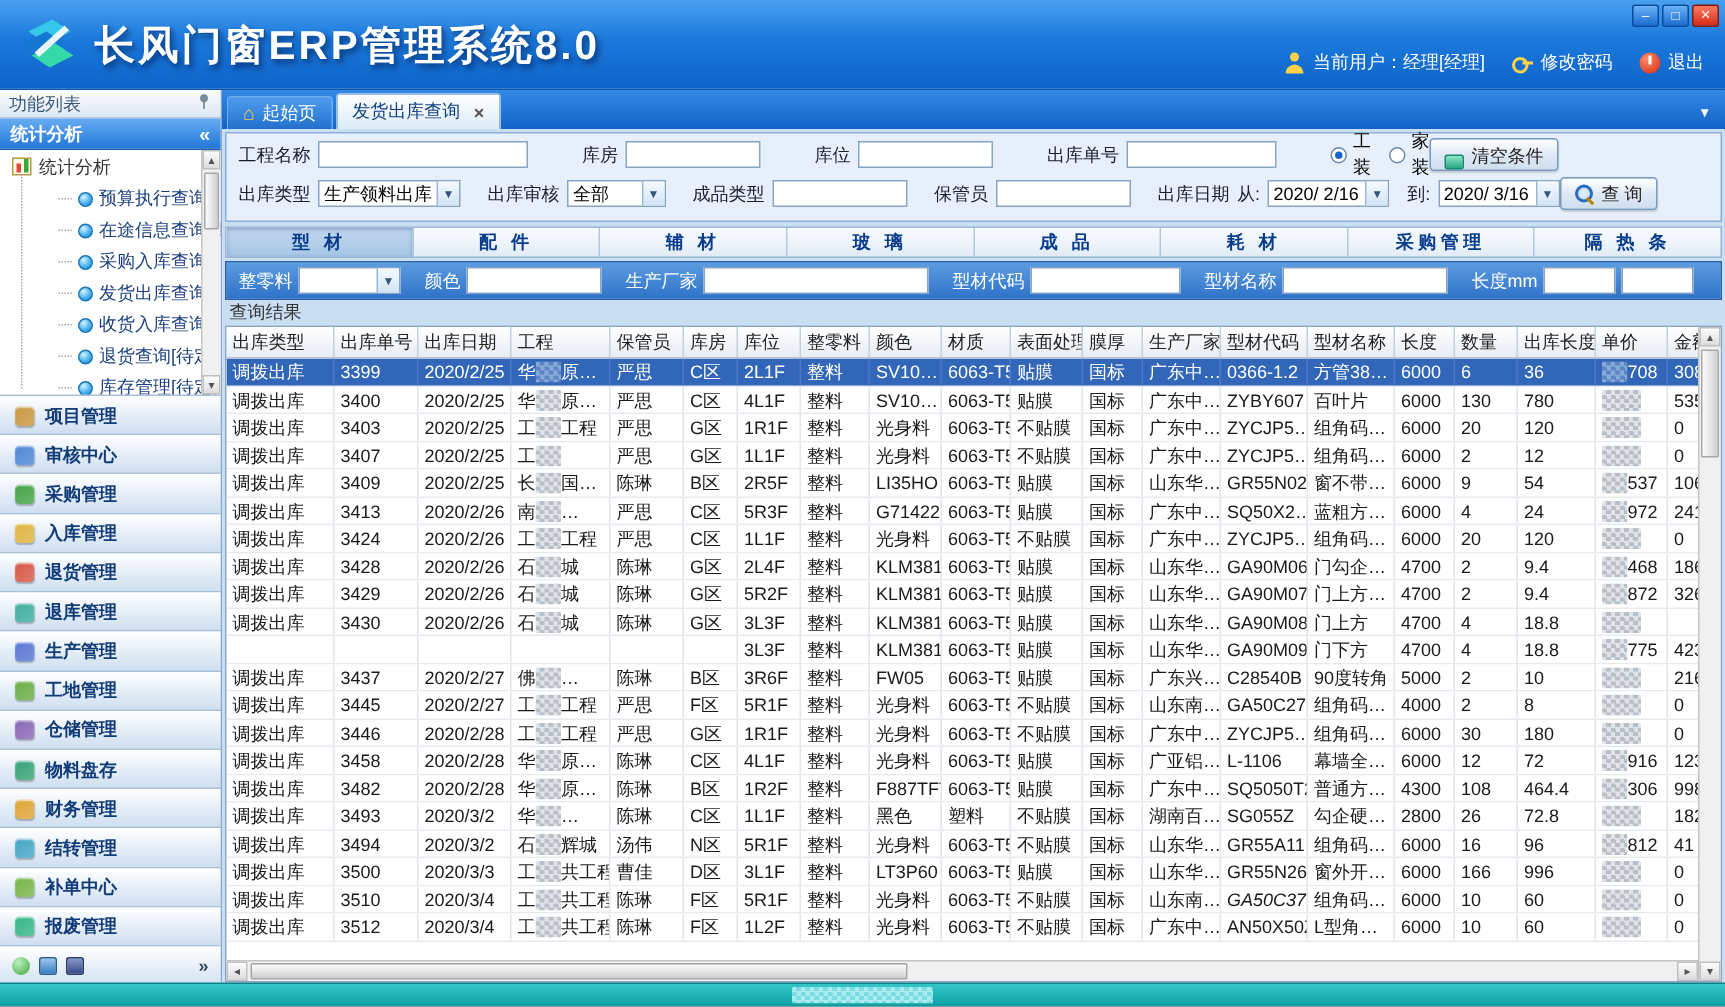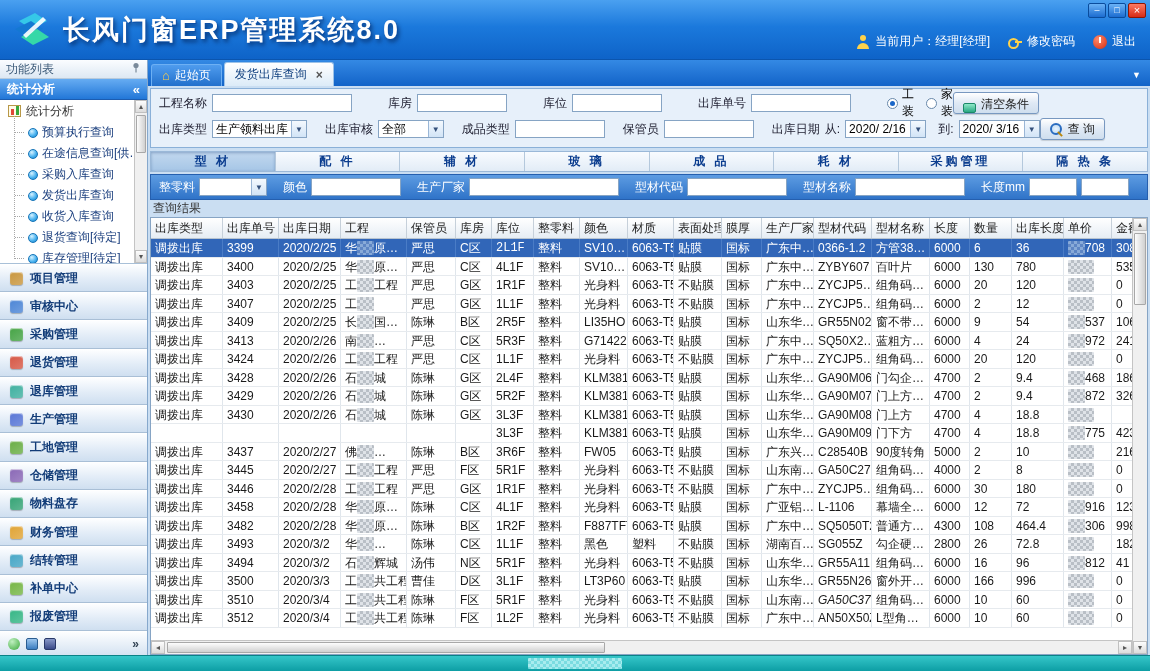--- a/index.html
+++ b/index.html
@@ -31,21 +31,21 @@
   
   .sidebar{width:148px;flex:none;display:flex;flex-direction:column;background:#e4edf7;border-right:1px solid #86a8cc;}
   .sb-title{height:19px;flex:none;display:flex;align-items:center;justify-content:space-between;padding:0 6px;color:#3c5a78;background:linear-gradient(#fbfdff,#dde8f3);border-bottom:1px solid #b8cadc;}
   .sb-group{height:21px;flex:none;display:flex;align-items:center;justify-content:space-between;padding:0 7px;color:#fff;font-weight:bold;background:linear-gradient(#66acf2,#2277d8);border-bottom:1px solid #1c5cb0;}
   .collapse{font-weight:bold;font-size:13px;}
   .tree{height:164px;flex:none;background:#fff;position:relative;overflow:hidden;border-bottom:1px solid #a8c0d8;}
   .tree-root{height:22px;display:flex;align-items:center;gap:5px;padding-left:8px;color:#333;white-space:nowrap;}
   .chart-ico{width:13px;height:12px;position:relative;flex:none;background:#fffbe8;border:1px solid #b89848;}
   .chart-ico::before{content:'';position:absolute;left:2px;bottom:1px;width:3px;height:6px;background:#e04838;}
   .chart-ico::after{content:'';position:absolute;left:7px;bottom:1px;width:3px;height:9px;background:#38a838;}
-  .tree-items{position:relative;}
+  .tree-items{position:relative;padding-left:24px;}
   .tree-items::before{content:'';position:absolute;left:14px;top:-6px;bottom:10px;border-left:1px dotted #a8a8a8;}
   .tree-item{height:21px;display:flex;align-items:center;gap:4px;padding-left:15px;color:#1b3f7e;white-space:nowrap;}
   .tree-item::before{content:'';display:inline-block;width:9px;height:1px;border-top:1px dotted #a8a8a8;flex:none;}
   .orb{width:10px;height:10px;flex:none;border-radius:50%;background:radial-gradient(circle at 35% 30%,#d6f2ff,#4db4f0 55%,#1580c8);border:1px solid #1474b8;}
   .vscroll{display:flex;flex-direction:column;background:#f0f0f0;border-left:1px solid #c4c4c4;}
   .tree-scroll{position:absolute;top:0;right:0;bottom:0;width:13px;}
   .sb-btn{height:13px;flex:none;display:flex;align-items:center;justify-content:center;font-size:8px;color:#555;background:linear-gradient(#fdfdfd,#dcdcdc);border:1px solid #c0c0c0;}
   .sb-track{flex:1;position:relative;}
   .sb-thumb{position:absolute;left:1px;right:1px;top:2px;height:38px;background:linear-gradient(90deg,#fdfdfd,#d0d0d0);border:1px solid #a8a8a8;border-radius:1px;}
   .accordion{flex:1;display:flex;flex-direction:column;min-height:0;}
@@ -227,20 +227,24 @@
           </div>
           <div class="acc-item">
             <span class="mod-ico" style="background: linear-gradient(145deg, rgb(77, 134, 214), rgba(255, 255, 255, 0.2)), rgb(77, 134, 214);"></span>
             <span>审核中心</span>
           </div>
           <div class="acc-item">
             <span class="mod-ico" style="background: linear-gradient(145deg, rgb(70, 164, 70), rgba(255, 255, 255, 0.2)), rgb(70, 164, 70);"></span>
             <span>采购管理</span>
           </div>
           <div class="acc-item">
+            <span class="mod-ico" style="background: linear-gradient(145deg, rgb(224, 180, 63), rgba(255, 255, 255, 0.2)), rgb(224, 180, 63);"></span>
+            <span>入库管理</span>
+          </div>
+          <div class="acc-item">
             <span class="mod-ico" style="background: linear-gradient(145deg, rgb(214, 88, 70), rgba(255, 255, 255, 0.2)), rgb(214, 88, 70);"></span>
             <span>退货管理</span>
           </div>
           <div class="acc-item">
             <span class="mod-ico" style="background: linear-gradient(145deg, rgb(63, 176, 160), rgba(255, 255, 255, 0.2)), rgb(63, 176, 160);"></span>
             <span>退库管理</span>
           </div>
           <div class="acc-item">
             <span class="mod-ico" style="background: linear-gradient(145deg, rgb(88, 118, 214), rgba(255, 255, 255, 0.2)), rgb(88, 118, 214);"></span>
             <span>生产管理</span>
@@ -412,21 +416,21 @@
                 <span class="gh" style="width: 50px;">金额</span>
               </div>
             <div class="grid-body" id="gbody">
                 <div class="grow sel">
                   <span class="gc" style="width: 72px;">调拨出库</span>
                   <span class="gc" style="width: 56px;">3399</span>
                   <span class="gc" style="width: 62px;">2020/2/25</span>
                   <span class="gc" style="width: 66px;">华<span class="mosaic">▒▒</span>原…</span>
                   <span class="gc" style="width: 49px;">严思</span>
                   <span class="gc" style="width: 36px;">C区</span>
-                  <span class="gc" style="width: 42px; font-family: Liberation Mono, monospace;">2L1F</span>
+                  <span class="gc" style="width: 42px;">2L1F</span>
                   <span class="gc" style="width: 46px;">整料</span>
                   <span class="gc" style="width: 48px;">SV10…</span>
                   <span class="gc" style="width: 46px;">6063-T5</span>
                   <span class="gc" style="width: 48px;">贴膜</span>
                   <span class="gc" style="width: 40px;">国标</span>
                   <span class="gc" style="width: 52px;">广东中…</span>
                   <span class="gc" style="width: 58px;">0366-1.2</span>
                   <span class="gc" style="width: 58px;">方管38…</span>
                   <span class="gc" style="width: 40px;">6000</span>
                   <span class="gc" style="width: 42px;">6</span>

